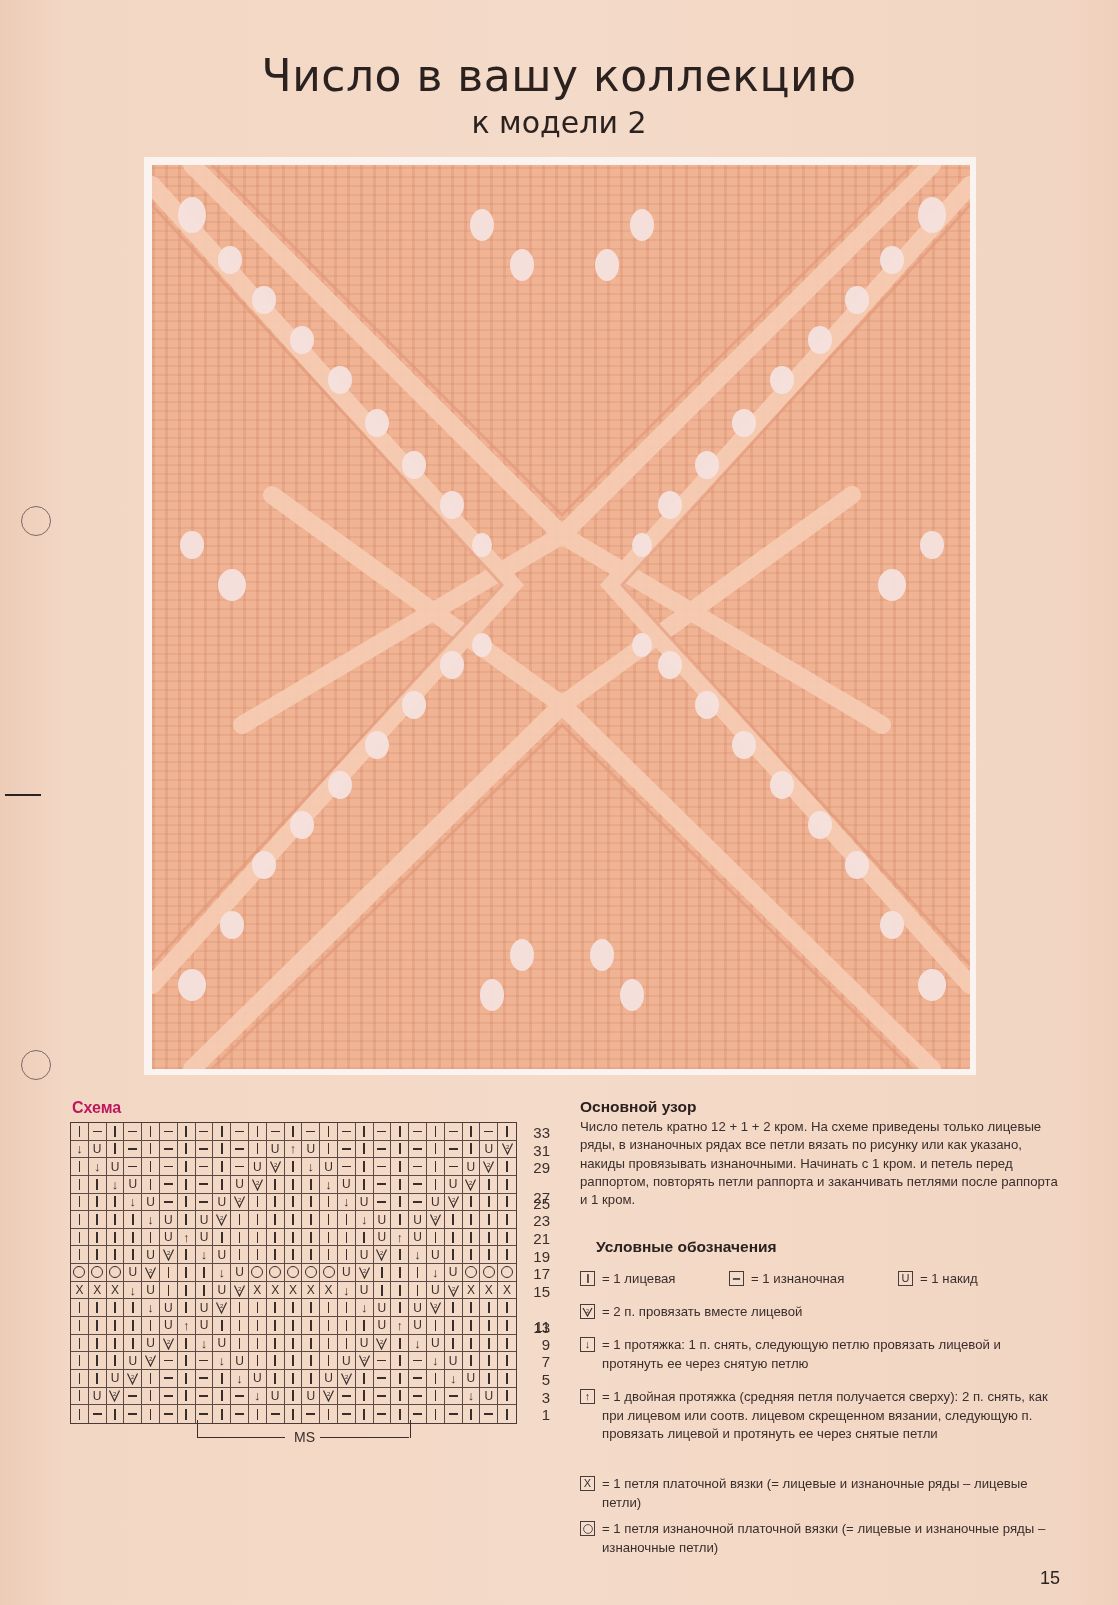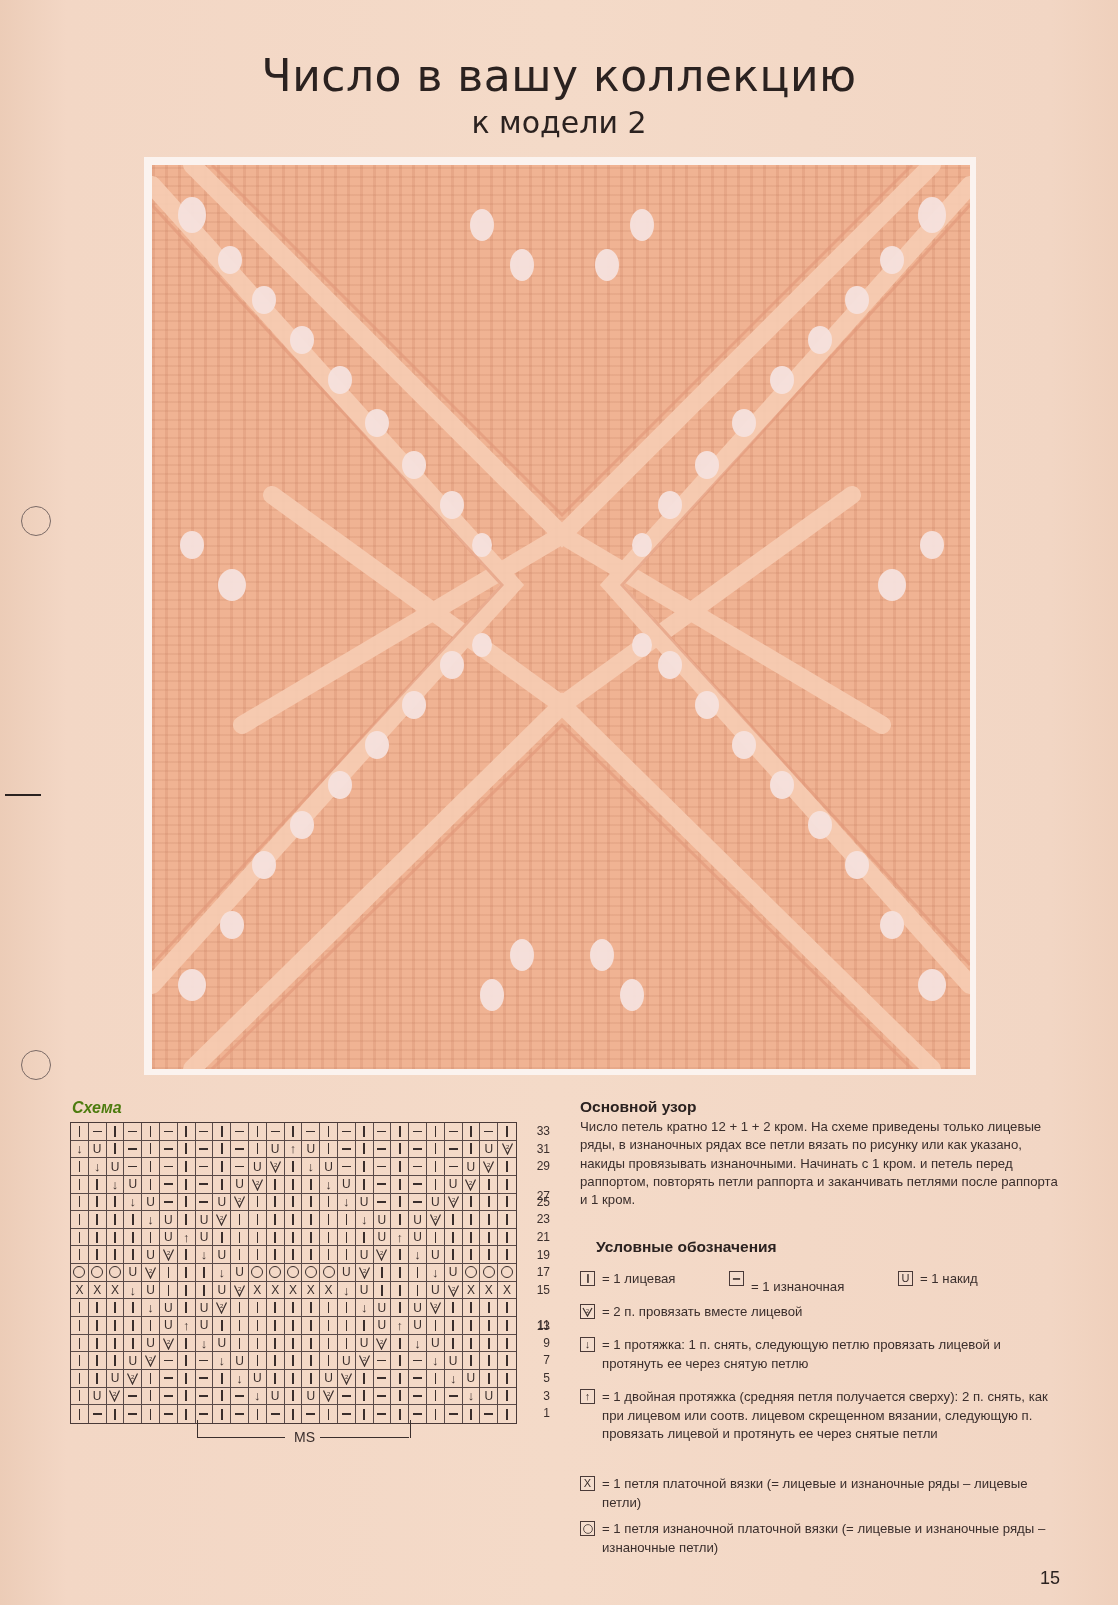--- a/index.html
+++ b/index.html
@@ -15,38 +15,38 @@
     font-family: "DejaVu Sans", sans-serif; font-size: 30px; color: #2b2220; }
   .photo-frame { position: absolute; left: 144px; top: 157px; width: 832px; height: 918px; background: #fbf3ef; }
   .photo { position: absolute; left: 152px; top: 165px; width: 818px; height: 904px; overflow: hidden;
     background:
       repeating-linear-gradient(90deg, rgba(190,110,80,0.18) 0 3px, rgba(255,220,200,0.0) 3px 13px),
       repeating-linear-gradient(0deg, rgba(170,100,70,0.12) 0 2px, rgba(255,230,210,0) 2px 9px),
       #f0b393; }
   .photo svg { position: absolute; left: 0; top: 0; }
   .margin-circle { position: absolute; width: 28px; height: 28px; border: 1.5px solid #7a6a66; border-radius: 50%; }
   .margin-mark { position: absolute; left: 5px; top: 794px; width: 36px; height: 2px; background: #2a2220; }
-  .schema-title { position: absolute; left: 72px; top: 1099px; font-weight: bold; font-size: 16px; color: #4d7c0f; font-style: italic; }
+  .schema-title { position: absolute; left: 72px; top: 1099px; font-weight: bold; font-size: 16px; color: #be185d; }
   .grid { position: absolute; left: 70px; top: 1122px; border: 1.5px solid #4a3a38; display: grid;
     grid-template-columns: repeat(25, 17.8px); grid-auto-rows: 17.65px; }
   .cell { border-right: 1px solid #5a4a48; border-bottom: 1px solid #5a4a48; box-sizing: border-box;
     display: flex; align-items: center; justify-content: center; font-size: 12px; line-height: 1; color: #3a2e2c; }
   .cell:nth-child(25n) { border-right: none; }
   .grid .cell.last-row { border-bottom: none; }
   .sym-k::before { content: ""; display: block; width: 1.6px; height: 11px; background: #3a2e2c; }
   .sym-p::before { content: ""; display: block; width: 9px; height: 1.6px; background: #3a2e2c; }
   .sym-u { font-size: 12px; font-family: "Liberation Sans", sans-serif; }
   .sym-d { font-weight: bold; font-size: 13px; }
   .sym-up { font-weight: bold; font-size: 13px; }
   .sym-x { font-size: 12px; }
   .sym-o::before { content: ""; display: block; width: 10px; height: 10px; border: 1.3px solid #3a2e2c; border-radius: 50%; }
   .sym-2 { position: relative; }
   .sym-2 svg { display: block; }
   .rownums { position: absolute; left: 528px; top: 1122px; width: 22px; }
-  .rownum { position: absolute; right: 0; font-size: 12px; color: #3a2e2c; text-align: right; }
+  .rownum { position: absolute; right: 0; font-size: 15px; color: #3a2e2c; text-align: right; }
   .ms-bracket { position: absolute; left: 197px; top: 1420px; width: 212px; height: 18px;
     border-left: 1px solid #3a2e2c; border-right: 1px solid #3a2e2c; }
   .ms-line { position: absolute; top: 1437px; height: 1px; background: #3a2e2c; }
   .ms-label { position: absolute; left: 290px; top: 1429px; font-size: 14px; color: #3a2e2c; background: transparent; padding: 0 4px; }
   .sec-title { position: absolute; font-weight: bold; font-size: 15.5px; color: #2b2220; }
   .body-text { position: absolute; left: 580px; top: 1118px; width: 480px; font-size: 13.2px; line-height: 18.3px; color: #3a2e2c; font-family: "Liberation Sans", sans-serif; }
   .legend-item { position: absolute; font-size: 13.2px; line-height: 18.5px; color: #3a2e2c; }
   .legend-box { position: absolute; width: 15px; height: 15px; border: 1.2px solid #4a3a38; box-sizing: border-box;
     display: flex; align-items: center; justify-content: center; font-size: 11px; background: rgba(255,255,255,0.12); }
   .legend-text { position: absolute; }
@@ -723,21 +723,21 @@
 <div class="legend-item" style="left:580px; top:1270px; width:140px;">
   <span class="legend-box" style="left:0; top:1px;">
       <span class="sym-k" style="transform:scale(0.8)"></span>
     </span>
   <span class="legend-text" style="left:22px; top:0;">= 1 лицевая</span>
 </div>
 <div class="legend-item" style="left:729px; top:1270px; width:160px;">
   <span class="legend-box" style="left:0; top:1px;">
       <span class="sym-p" style="transform:scale(0.8)"></span>
     </span>
-  <span class="legend-text" style="left:22px; top:8px;">= 1 изнаночная</span>
+  <span class="legend-text" style="left:22px; top:0;">= 1 изнаночная</span>
 </div>
 <div class="legend-item" style="left:898px; top:1270px; width:160px;">
   <span class="legend-box" style="left:0; top:1px;">U</span>
   <span class="legend-text" style="left:22px; top:0;">= 1 накид</span>
 </div>
 
 <div class="legend-item" style="left:580px; top:1303px; width:470px;">
   <span class="legend-box" style="left:0; top:1px;">
     <svg width="11" height="11" viewBox="0 0 11 11">
         <path d="M1 2 L5.5 10 L10 2" fill="none" stroke="#3a2e2c" stroke-width="1.2"></path>

